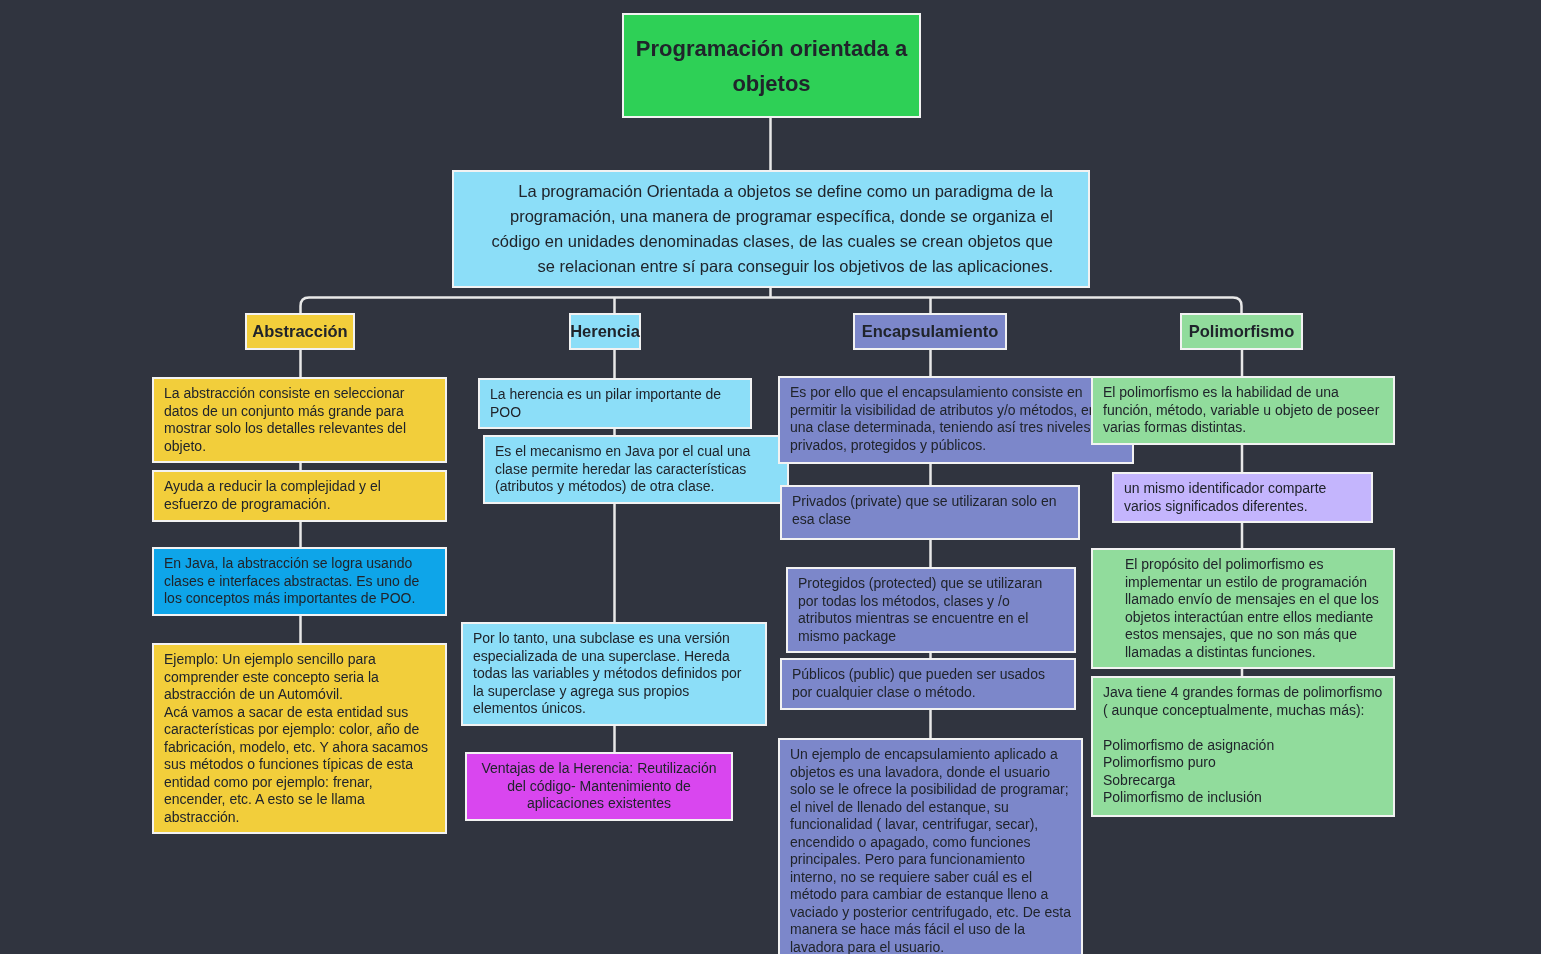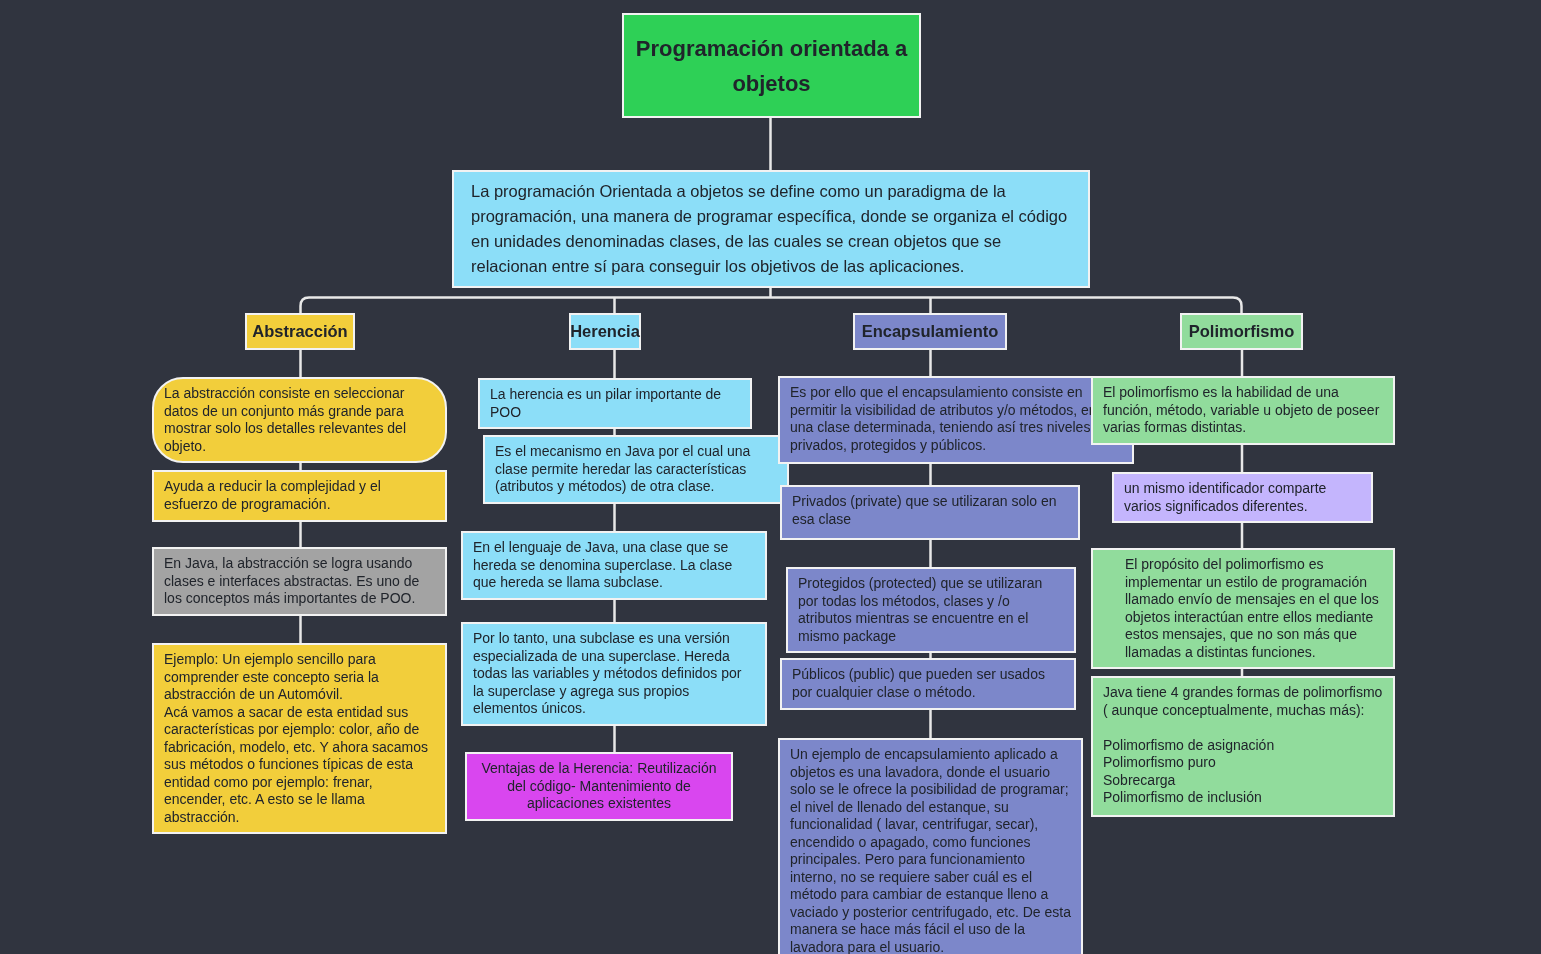--- a/index.html
+++ b/index.html
@@ -33,22 +33,23 @@
     justify-content: center;
     text-align: center;
     font-size: 22px;
     line-height: 35px;
     font-weight: bold;
     padding: 6px 10px;
   }
   .def-node {
     font-size: 16.5px;
     line-height: 25px;
-    padding: 7px 17px;
+    padding: 7px 35px;
     white-space: pre-line;
+    text-align: right;
   }
   .header-node {
     display: flex;
     align-items: center;
     justify-content: center;
     text-align: center;
     font-size: 16.5px;
     font-weight: bold;
     padding: 0 0;
   }
@@ -81,29 +82,28 @@
   <div class="node def-node" style="left: 452px; top: 170px; width: 638px; min-height: 117px; background-color: rgb(140, 222, 248);">La programación Orientada a objetos se define como un paradigma de la programación, una manera de programar específica, donde se organiza el código en unidades denominadas clases, de las cuales se crean objetos que se relacionan entre sí para conseguir los objetivos de las aplicaciones.</div>
 
   <div class="node header-node" style="left: 245px; top: 313px; width: 110px; height: 37px; background-color: rgb(242, 206, 59);">Abstracción</div>
 
   <div class="node header-node" style="left: 569px; top: 313px; width: 72px; height: 37px; background-color: rgb(140, 222, 248);">Herencia</div>
 
   <div class="node header-node" style="left: 853px; top: 313px; width: 154px; height: 37px; background-color: rgb(124, 135, 202);">Encapsulamiento</div>
 
   <div class="node header-node" style="left: 1180px; top: 313px; width: 123px; height: 37px; background-color: rgb(145, 220, 156);">Polimorfismo</div>
 
-  <div class="node body-node" style="left: 152px; top: 377px; width: 295px; min-height: 66px; background-color: rgb(242, 206, 59); border-radius: 31px;">La abstracción consiste en seleccionar datos de un conjunto más grande para mostrar solo los detalles relevantes del objeto.</div>
+  <div class="node body-node" style="left: 152px; top: 377px; width: 295px; min-height: 66px; background-color: rgb(242, 206, 59);">La abstracción consiste en seleccionar datos de un conjunto más grande para mostrar solo los detalles relevantes del objeto.</div>
   <div class="node body-node" style="left: 152px; top: 470px; width: 295px; min-height: 52px; background-color: rgb(242, 206, 59);">Ayuda a reducir la complejidad y el esfuerzo de programación.</div>
-  <div class="node body-node" style="left: 152px; top: 547px; width: 295px; min-height: 68px; background-color: #a3a3a3;">En Java, la abstracción se logra usando clases e interfaces abstractas. Es uno de los conceptos más importantes de POO.</div>
+  <div class="node body-node" style="left: 152px; top: 547px; width: 295px; min-height: 68px; background-color: #0ea5e9;">En Java, la abstracción se logra usando clases e interfaces abstractas. Es uno de los conceptos más importantes de POO.</div>
   <div class="node body-node" style="left: 152px; top: 643px; width: 295px; min-height: 173px; background-color: rgb(242, 206, 59);">Ejemplo: Un ejemplo sencillo para comprender este concepto seria la abstracción de un Automóvil.
 Acá vamos a sacar de esta entidad sus características por ejemplo: color, año de fabricación, modelo, etc. Y ahora sacamos sus métodos o funciones típicas de esta entidad como por ejemplo: frenar, encender, etc. A esto se le llama abstracción.</div>
 
   <div class="node body-node" style="left: 478px; top: 378px; width: 274px; min-height: 32px; background-color: rgb(140, 222, 248);">La herencia es un pilar importante de POO</div>
   <div class="node body-node" style="left: 461px; top: 435px; width: 306px; min-height: 68px; background-color: rgb(140, 222, 248); margin-left: 22px;">Es el mecanismo en Java por el cual una clase permite heredar las características (atributos y métodos) de otra clase.</div>
-  <div class="node body-node" style="left: 461px; top: 531px; width: 306px; min-height: 67px; background-color: rgb(140, 222, 248);">En el lenguaje de Java, una clase que se hereda se denomina superclase. La clase que hereda se llama subclase.</div>
   <div class="node body-node" style="left: 461px; top: 622px; width: 306px; min-height: 101px; background-color: rgb(140, 222, 248);">Por lo tanto, una subclase es una versión especializada de una superclase. Hereda todas las variables y métodos definidos por la superclase y agrega sus propios elementos únicos.</div>
   <div class="node body-node" style="left: 465px; top: 752px; width: 268px; min-height: 66px; background-color: #d946ef; text-align: center;">Ventajas de la Herencia: Reutilización del código- Mantenimiento de aplicaciones existentes</div>
 
   <div class="node body-node" style="left: 778px; top: 376px; width: 356px; min-height: 88px; background-color: rgb(124, 135, 202);">Es por ello que el encapsulamiento consiste en permitir la visibilidad de atributos y/o métodos, en una clase determinada, teniendo así tres niveles: privados, protegidos y públicos.</div>
   <div class="node body-node" style="left: 780px; top: 485px; width: 300px; min-height: 55px; background-color: rgb(124, 135, 202);">Privados (private) que se utilizaran solo en esa clase</div>
   <div class="node body-node" style="left: 786px; top: 567px; width: 290px; min-height: 66px; background-color: rgb(124, 135, 202);">Protegidos (protected) que se utilizaran por todas los métodos, clases y /o atributos mientras se encuentre en el mismo package</div>
   <div class="node body-node" style="left: 780px; top: 658px; width: 296px; min-height: 52px; background-color: rgb(124, 135, 202);">Públicos (public) que pueden ser usados por cualquier clase o método.</div>
   <div class="node body-node" style="left: 778px; top: 738px; width: 305px; min-height: 204px; background-color: rgb(124, 135, 202);">Un ejemplo de encapsulamiento aplicado a objetos es una lavadora, donde el usuario solo se le ofrece la posibilidad de programar; el nivel de llenado del estanque, su funcionalidad ( lavar, centrifugar, secar), encendido o apagado, como funciones principales. Pero para funcionamiento interno, no se requiere saber cuál es el método para cambiar de estanque lleno a vaciado y posterior centrifugado, etc. De esta manera se hace más fácil el uso de la lavadora para el usuario.</div>
 
   <div class="node body-node" style="left: 1091px; top: 376px; width: 304px; min-height: 69px; background-color: rgb(145, 220, 156);">El polimorfismo es la habilidad de una función, método, variable u objeto de poseer varias formas distintas.</div>

